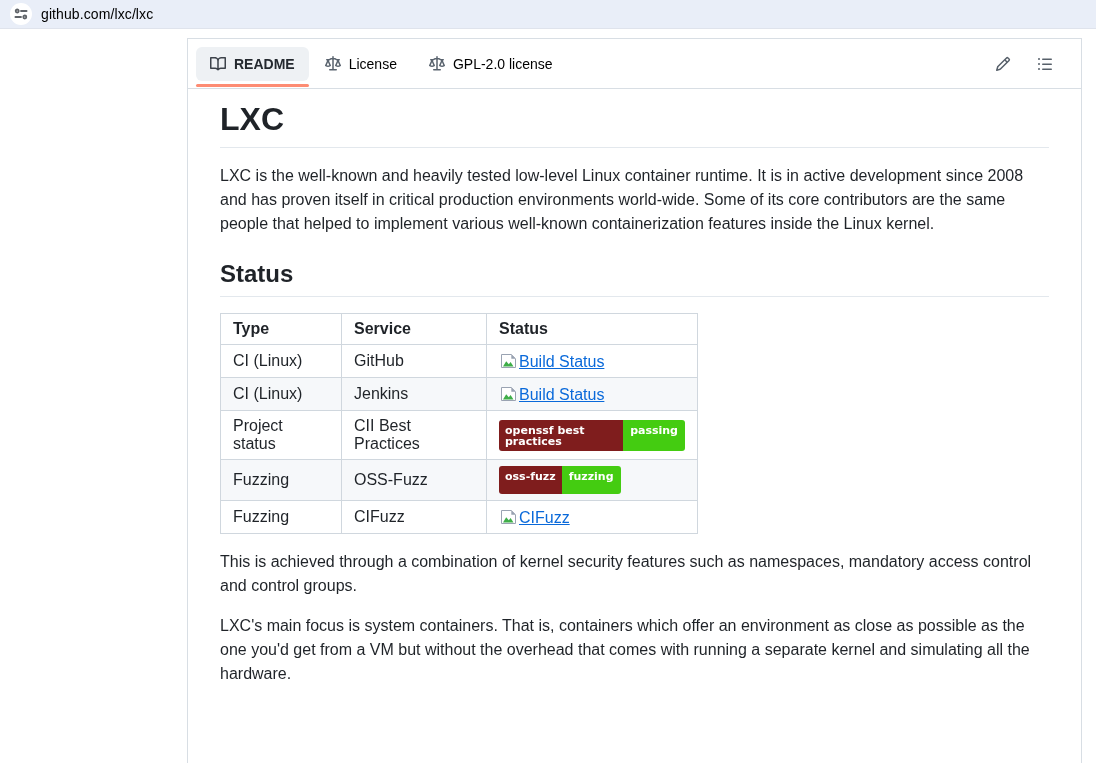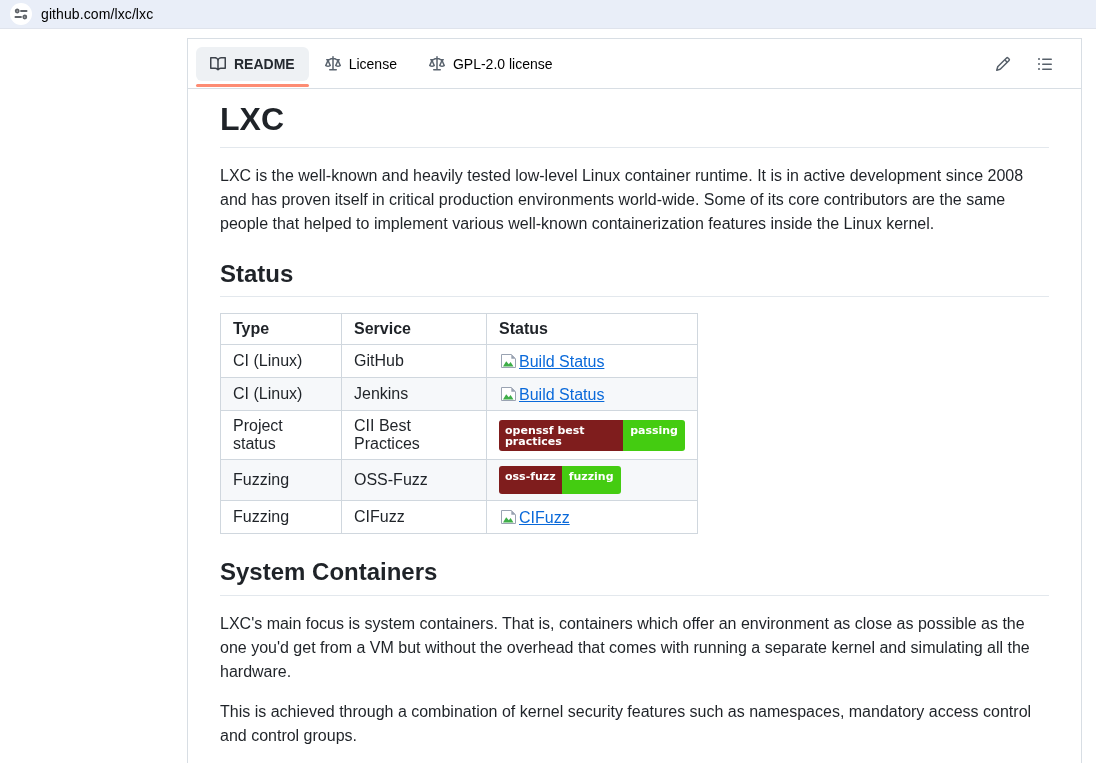--- a/index.html
+++ b/index.html
@@ -233,19 +233,18 @@
                     <path d="M4 13.5 7.2 8.2l2.6 3.1 1.8-2.2 2.9 4.4z" fill="#3fae49"></path>
                   </svg>
               </span>
                 <a class="status-link">CIFuzz</a>
             </span>
           </td>
         </tr>
       </tbody>
     </table>
 
-    <h2 class="h2">System Containers</h2>
-
+
+    <p>This is achieved through a combination of kernel security features such as namespaces, mandatory access control and control groups.</p>
     <p>LXC's main focus is system containers. That is, containers which offer an environment as close as possible as the one you'd get from a VM but without the overhead that comes with running a separate kernel and simulating all the hardware.</p>
-    <p>This is achieved through a combination of kernel security features such as namespaces, mandatory access control and control groups.</p>
 
   </div>
 </div>
 
 </body></html>

